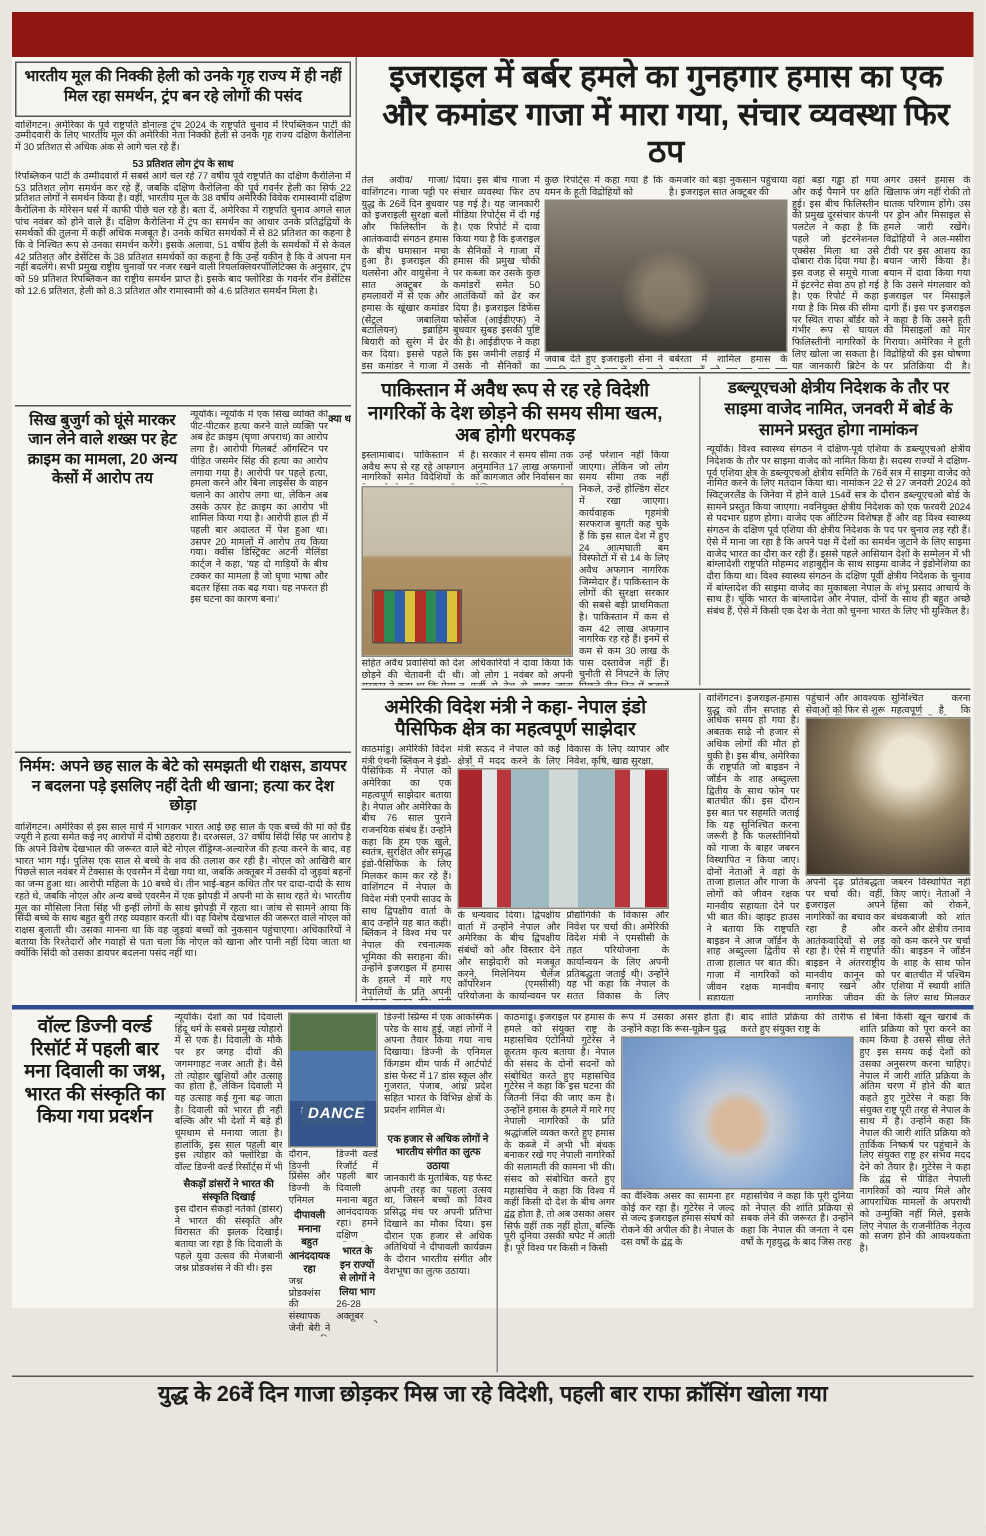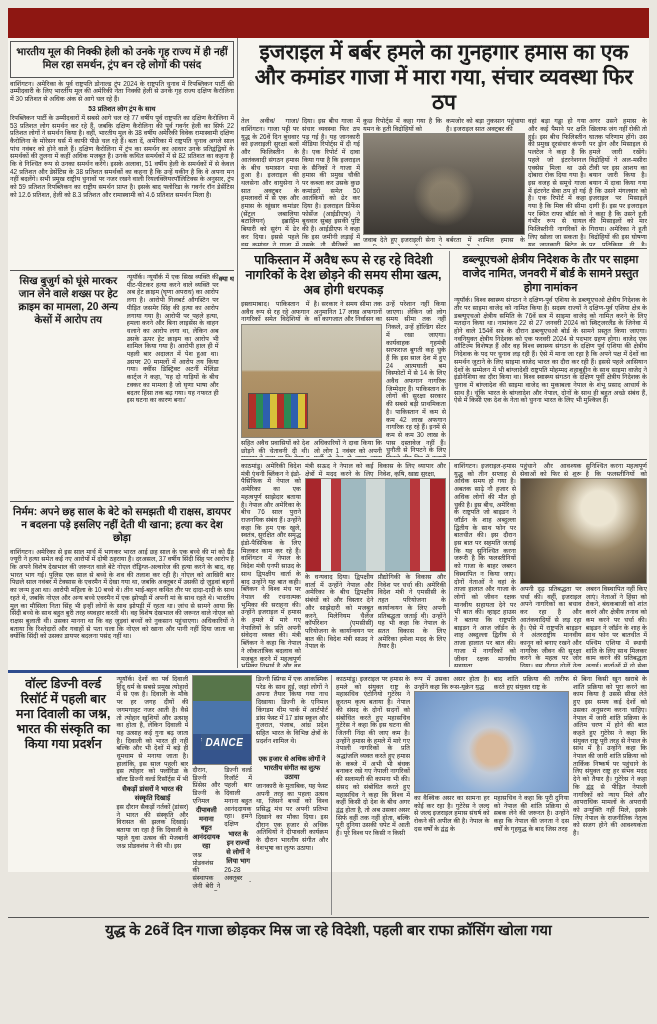--- a/index.html
+++ b/index.html
@@ -50,21 +50,21 @@
   .ncol{width:58px;flex:0 0 auto;min-width:0;}
   .ncenter{flex:1;min-width:0;display:flex;flex-direction:column;gap:1px;}
   .gaza-photo{height:100px;flex:0 0 auto;
     background:
       radial-gradient(circle at 50% 62%, rgba(210,190,150,.35) 0 14%, rgba(0,0,0,0) 30%),
       linear-gradient(180deg,#8d867a 0%,#6f685d 35%,#544f48 70%,#3c3833 100%);
   }
 
   .row2{flex:0 0 206px;display:flex;min-height:0;}
   .row3{flex:0 0 205px;display:flex;min-height:0;}
-  .half-l{width:205px;flex:0 0 auto;padding-right:3px;border-right:1px solid #888;display:flex;flex-direction:column;}
+  .half-l{width:205px;flex:0 0 auto;padding-right:20px;border-right:1px solid #888;display:flex;flex-direction:column;}
   .half-r{flex:1;min-width:0;padding-left:4px;display:flex;flex-direction:column;}
 
   .pak-body{display:flex;gap:4px;flex:1;min-height:0;}
   .pak-left{flex:1;min-width:0;display:flex;flex-direction:column;gap:1px;}
   .pak-photo{height:112px;flex:0 0 auto;
     background:linear-gradient(180deg,#cdc7b5 0%,#c4bca6 40%,#b09368 42%,#a3855c 100%);}
   .truck-colors{position:absolute;left:6px;bottom:8px;width:58px;height:34px;
     background:repeating-linear-gradient(90deg,#b03028 0 7px,#2c8a55 7px 14px,#2e5fae 14px 21px,#d8c23a 21px 28px);
     border:1px solid #55504a;}
   .pak-rcol{width:60px;flex:0 0 auto;}
@@ -190,20 +190,21 @@
         <div class="half-r">
           <div class="hl-sec-sm">डब्ल्यूएचओ क्षेत्रीय निदेशक के तौर पर साइमा वाजेद नामित, जनवरी में बोर्ड के सामने प्रस्तुत होगा नामांकन</div>
           <div class="who-body body-txt">न्यूयॉर्क। विश्व स्वास्थ्य संगठन ने दक्षिण-पूर्व एशिया के डब्ल्यूएचओ क्षेत्रीय निदेशक के तौर पर साइमा वाजेद को नामित किया है। सदस्य राज्यों ने दक्षिण-पूर्व एशिया क्षेत्र के डब्ल्यूएचओ क्षेत्रीय समिति के 76वें सत्र में साइमा वाजेद को नामित करने के लिए मतदान किया था। नामांकन 22 से 27 जनवरी 2024 को स्विट्जरलैंड के जिनेवा में होने वाले 154वें सत्र के दौरान डब्ल्यूएचओ बोर्ड के सामने प्रस्तुत किया जाएगा। नवनियुक्त क्षेत्रीय निदेशक को एक फरवरी 2024 से पदभार ग्रहण होगा। वाजेद एक ऑटिज्म विशेषज्ञ हैं और वह विश्व स्वास्थ्य संगठन के दक्षिण पूर्व एशिया की क्षेत्रीय निदेशक के पद पर चुनाव लड़ रही हैं। ऐसे में माना जा रहा है कि अपने पक्ष में देशों का समर्थन जुटाने के लिए साइमा वाजेद भारत का दौरा कर रही हैं। इससे पहले आसियान देशों के सम्मेलन में भी बांग्लादेशी राष्ट्रपति मोहम्मद शहाबुद्दीन के साथ साइमा वाजेद ने इंडोनेशिया का दौरा किया था। विश्व स्वास्थ्य संगठन के दक्षिण पूर्वी क्षेत्रीय निदेशक के चुनाव में बांग्लादेश की साइमा वाजेद का मुकाबला नेपाल के शंभू प्रसाद आचार्य के साथ है। चूंकि भारत के बांग्लादेश और नेपाल, दोनों के साथ ही बहुत अच्छे संबंध हैं, ऐसे में किसी एक देश के नेता को चुनना भारत के लिए भी मुश्किल है।</div>
         </div>
       </div>
 
       <div class="hrule"></div>
 
       <div class="row3">
         <div class="half-l">
+          <div class="hl-sec">अमेरिकी विदेश मंत्री ने कहा- नेपाल इंडो पैसिफिक क्षेत्र का महत्वपूर्ण साझेदार</div>
           <div class="nus-body">
             <div class="nus-c1 body-txt">काठमांडू। अमेरिकी विदेश मंत्री एंथनी ब्लिंकन ने इंडो-पैसिफिक में नेपाल को अमेरिका का एक महत्वपूर्ण साझेदार बताया है। नेपाल और अमेरिका के बीच 76 साल पुराने राजनयिक संबंध हैं। उन्होंने कहा कि हम एक खुले, स्वतंत्र, सुरक्षित और समृद्ध इंडो-पैसिफिक के लिए मिलकर काम कर रहे हैं। वाशिंगटन में नेपाल के विदेश मंत्री एनपी साउद के साथ द्विपक्षीय वार्ता के बाद उन्होंने यह बात कही। ब्लिंकन ने विश्व मंच पर नेपाल की रचनात्मक भूमिका की सराहना की। उन्होंने इजराइल में हमास के हमले में मारे गए नेपालियों के प्रति अपनी संवेदना व्यक्त की। मंत्री ब्लिंकन ने कहा कि नेपाल ने लोकतांत्रिक बदलाव को मजबूत करने में महत्वपूर्ण भूमिका निभाई है और वह नेपाल को एक समृद्ध लोकतांत्रिक देश के रूप में देखना चाहते हैं। विदेश</div>
             <div class="nus-right">
               <div class="minirow" style="flex:0 0 15px;">
                 <div class="mini body-txt">मंत्री सऊद ने नेपाल को कई क्षेत्रों में मदद करने के लिए अमेरिका</div>
                 <div class="mini body-txt">विकास के लिए व्यापार और निवेश, कृषि, खाद्य सुरक्षा,</div>
               </div>
               <div class="photo nus-photo"></div>
               <div class="minirow">
                 <div class="mini body-txt">के धन्यवाद दिया। द्विपक्षीय वार्ता में उन्होंने नेपाल और अमेरिका के बीच द्विपक्षीय संबंधों को और विस्तार देने और साझेदारी को मजबूत करने, मिलेनियम चैलेंज कॉर्पोरेशन (एमसीसी) परियोजना के कार्यान्वयन पर बात की। विदेश मंत्री साउद ने नेपाल के</div>

